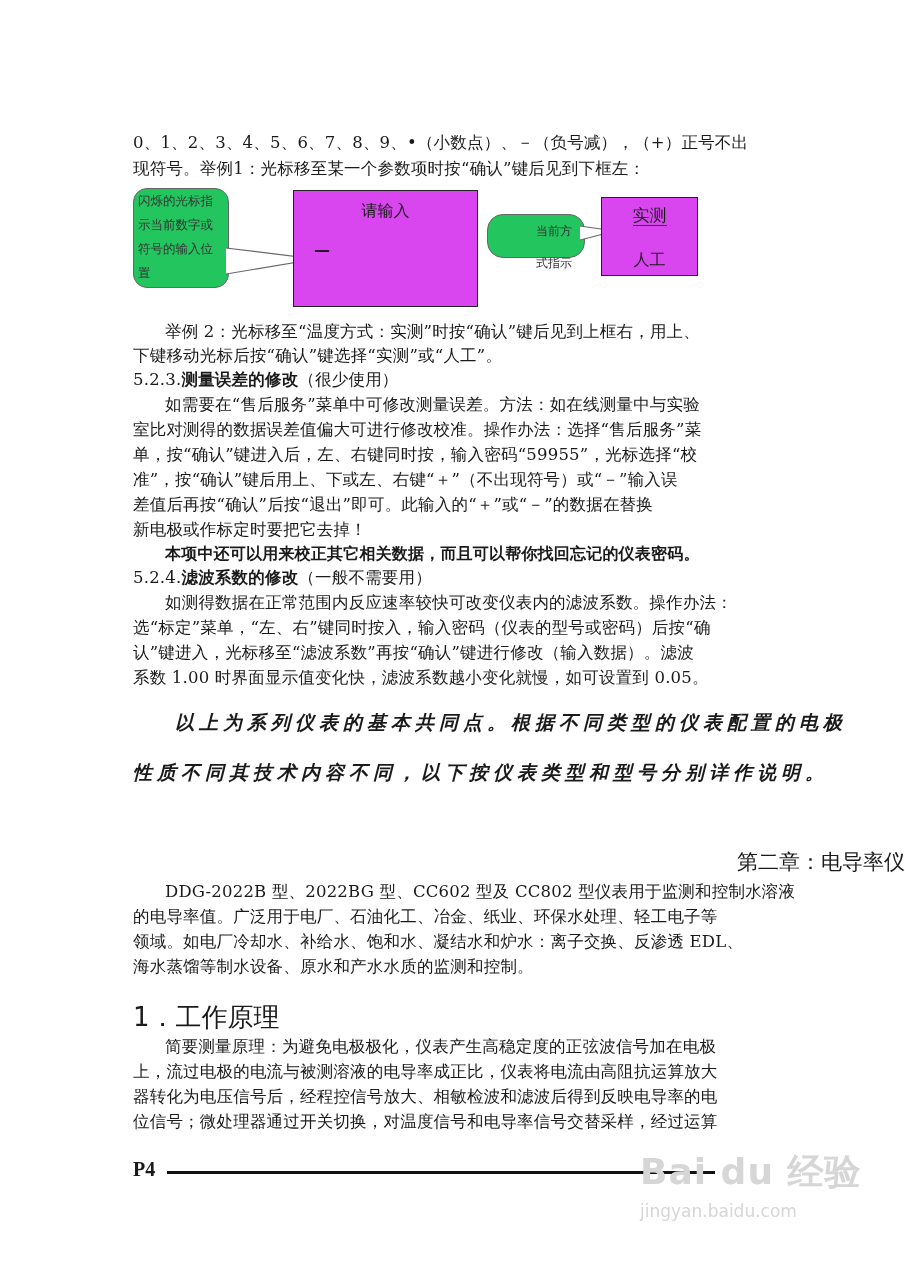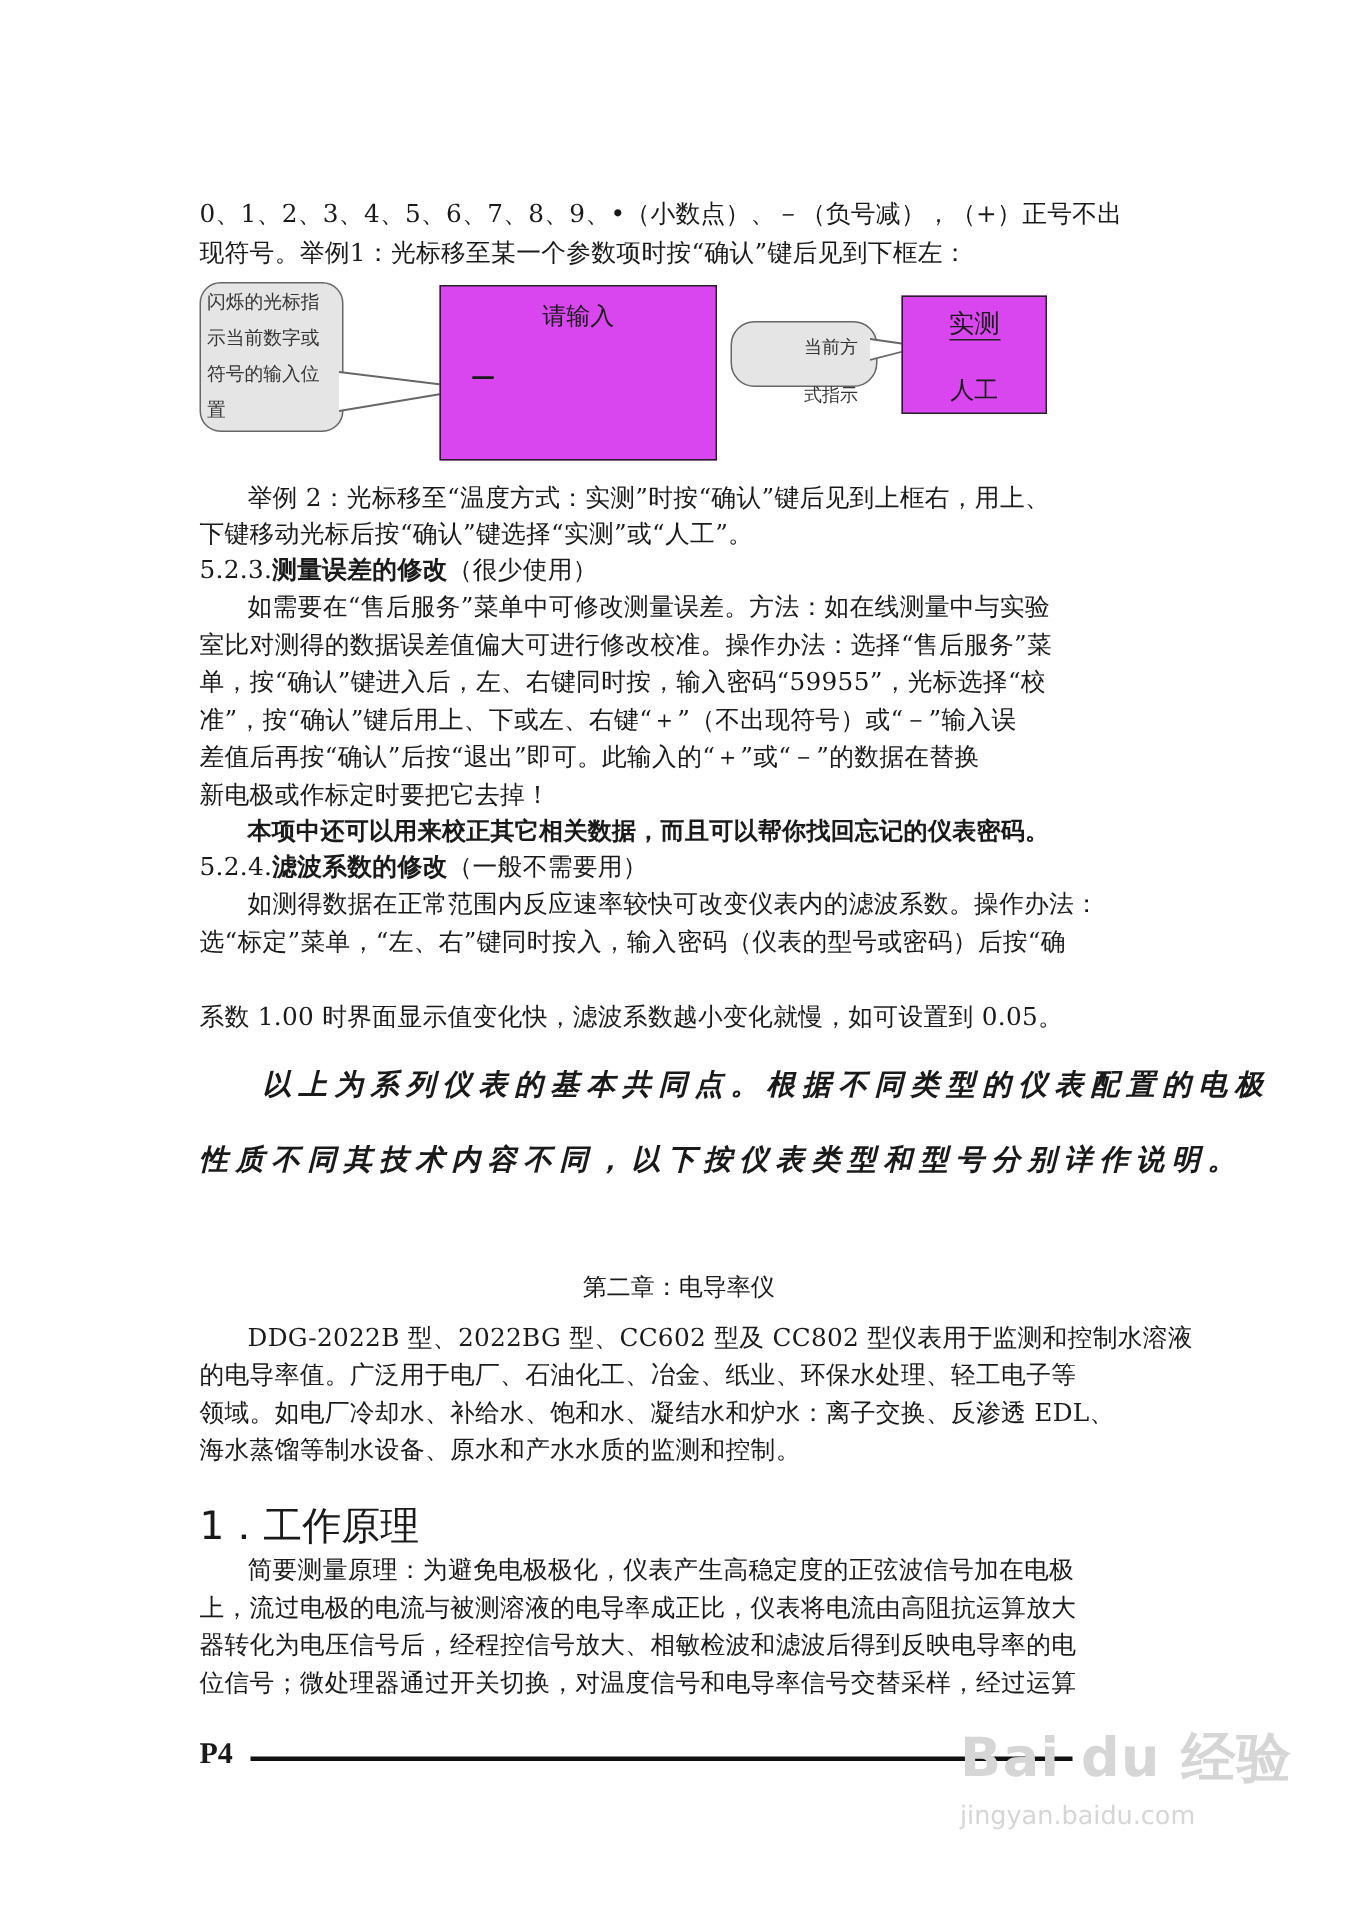--- a/index.html
+++ b/index.html
@@ -2,24 +2,24 @@
 <html><head>
 <meta charset="utf-8">
 <style>
   html,body{margin:0;padding:0;background:#fff;}
   body{width:905px;height:1280px;position:relative;overflow:hidden;
        font-family:"DejaVu Serif","Liberation Serif",serif;color:#1a1a1a;}
   .page{position:absolute;left:0;top:0;width:905px;height:1280px;}
   .line{position:absolute;left:133px;width:645px;font-size:16.5px;line-height:24px;white-space:nowrap;letter-spacing:0.2px;}
   .indent{left:165px;}
   .bold{font-weight:bold;font-family:"DejaVu Sans","Liberation Sans",sans-serif;}
-  .callout{position:absolute;border:1.3px solid #666;border-radius:14px;background:#e5e5e5;font-size:12.5px;line-height:24px;color:#333;padding:0 4px;box-sizing:border-box;}
+  .callout{position:absolute;border:1.3px solid #666;border-radius:14px;background:#22c55e;font-size:12.5px;line-height:24px;color:#333;padding:0 4px;box-sizing:border-box;}
   .box{position:absolute;border:1.5px solid #222;background:#d946ef;box-sizing:border-box;}
   .script{position:absolute;font-family:"DejaVu Serif",serif;font-weight:bold;font-style:italic;font-size:19px;letter-spacing:5px;white-space:nowrap;}
-  .chapter{position:absolute;left:0;width:905px;top:848px;text-align:center;font-size:16px;font-family:Liberation Serif, serif;}
+  .chapter{position:absolute;left:0;width:905px;top:848px;text-align:right;font-size:21px;font-family:Liberation Serif, serif;}
   .section{position:absolute;left:133px;top:1000px;font-size:26px;font-family:"DejaVu Sans","Liberation Sans",sans-serif;}
   .footer-label{position:absolute;left:133px;top:1158px;font-size:20px;font-weight:bold;font-family:"Liberation Serif",serif;}
   .footer-rule{position:absolute;left:167px;top:1171px;width:548px;height:3px;background:#111;}
   .watermark{position:absolute;left:640px;top:1148px;color:#d6d6d6;font-family:"DejaVu Sans",sans-serif;}
   .wm-logo{font-size:36px;font-weight:bold;letter-spacing:1px;}
   .wm-url{font-size:17px;margin-top:4px;}
 </style>
 </head>
 <body>
 
@@ -69,20 +69,21 @@
   <div class="line" style="top:468px">准”，按“确认”键后用上、下或左、右键“＋”（不出现符号）或“－”输入误</div>
   <div class="line" style="top:493px">差值后再按“确认”后按“退出”即可。此输入的“＋”或“－”的数据在替换</div>
   <div class="line" style="top:518px">新电极或作标定时要把它去掉！</div>
   <div class="line indent bold" style="top:542px;font-size:16px;">本项中还可以用来校正其它相关数据，而且可以帮你找回忘记的仪表密码。</div>
 
   <div class="line" style="top:566px">
     <span>5.2.4.</span><span class="bold">滤波系数的修改</span><span>（一般不需要用）</span>
   </div>
   <div class="line indent" style="top:591px">如测得数据在正常范围内反应速率较快可改变仪表内的滤波系数。操作办法：</div>
   <div class="line" style="top:616px">选“标定”菜单，“左、右”键同时按入，输入密码（仪表的型号或密码）后按“确</div>
+  <div class="line" style="top:641px">认”键进入，光标移至“滤波系数”再按“确认”键进行修改（输入数据）。滤波</div>
   <div class="line" style="top:666px">系数 1.00 时界面显示值变化快，滤波系数越小变化就慢，如可设置到 0.05。</div>
 
   <div class="script" style="left:175px;top:710px">以上为系列仪表的基本共同点。根据不同类型的仪表配置的电极</div>
   <div class="script" style="left:133px;top:760px">性质不同其技术内容不同，以下按仪表类型和型号分别详作说明。</div>
 
   <div class="chapter">第二章：电导率仪</div>
   <div class="line indent" style="top:880px">DDG-2022B 型、2022BG 型、CC602 型及 CC802 型仪表用于监测和控制水溶液</div>
   <div class="line" style="top:905px">的电导率值。广泛用于电厂、石油化工、冶金、纸业、环保水处理、轻工电子等</div>
   <div class="line" style="top:930px">领域。如电厂冷却水、补给水、饱和水、凝结水和炉水：离子交换、反渗透 EDL、</div>
   <div class="line" style="top:955px">海水蒸馏等制水设备、原水和产水水质的监测和控制。</div>

